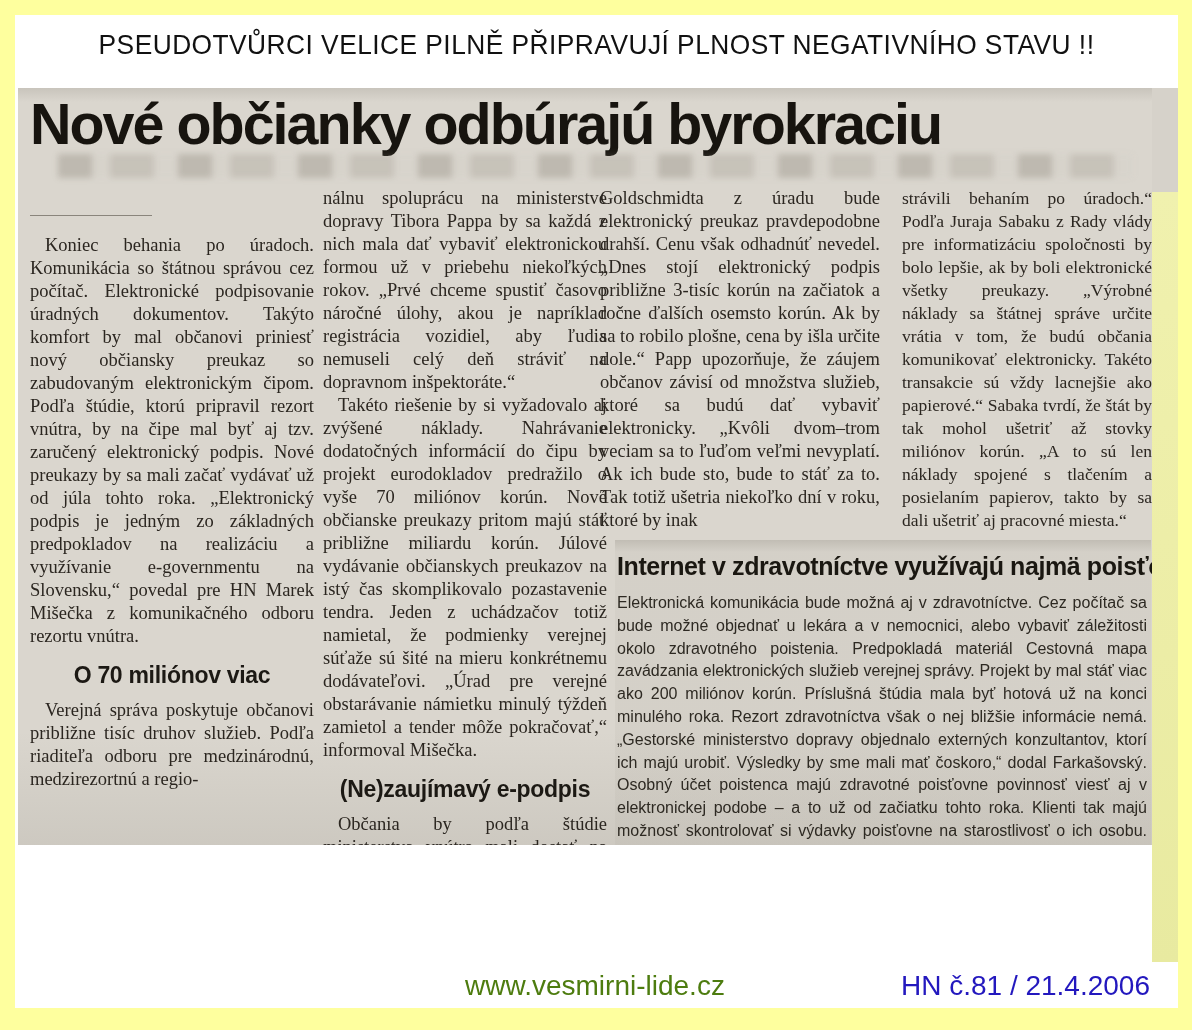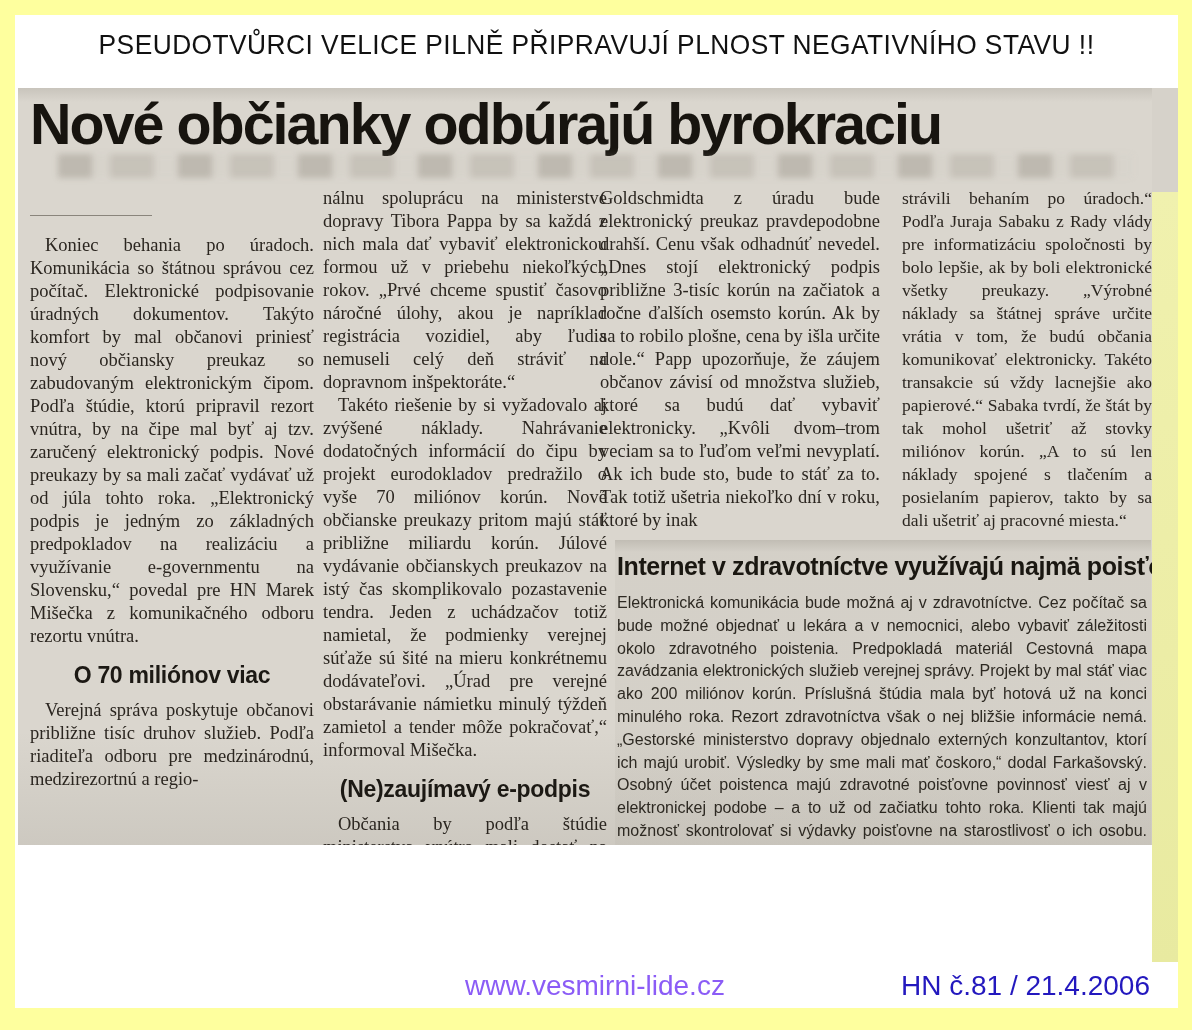--- a/index.html
+++ b/index.html
@@ -98,21 +98,21 @@
   }
   .box-body{
     position:absolute;left:2px;top:52px;width:530px;
     font-size:16px;line-height:22.8px;text-align:justify;color:#2d2922;
   }
   .footer{
     position:absolute;left:0;bottom:0;width:100%;height:44px;background:#ffffff;
   }
   .site-url{
     position:absolute;left:430px;top:6px;width:300px;text-align:center;
-    font-size:28px;color:#8b5cf6;
+    font-size:28px;color:#4d7c0f;
   }
   .source-ref{
     position:absolute;right:28px;top:6px;
     font-size:28px;color:#2318be;
   }
 </style>
 </head>
 <body>
 
 <div class="page">

